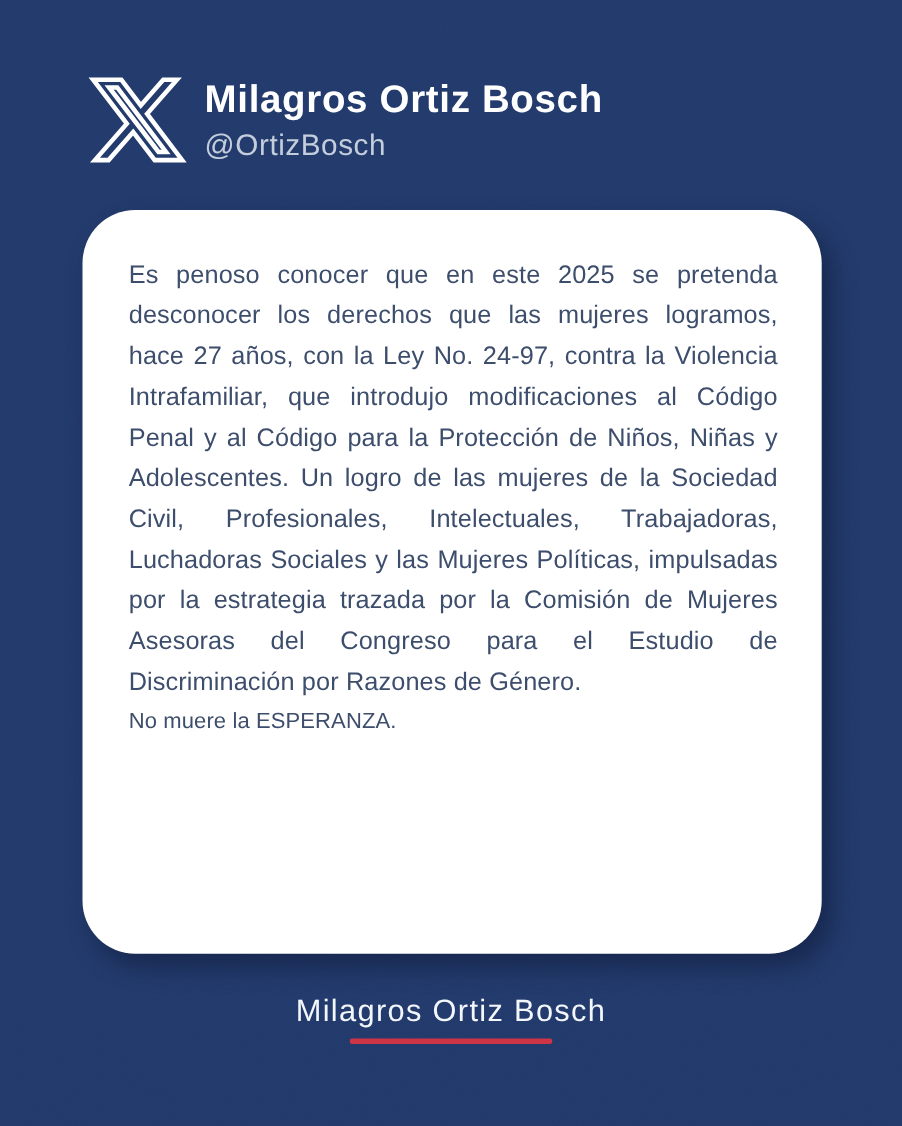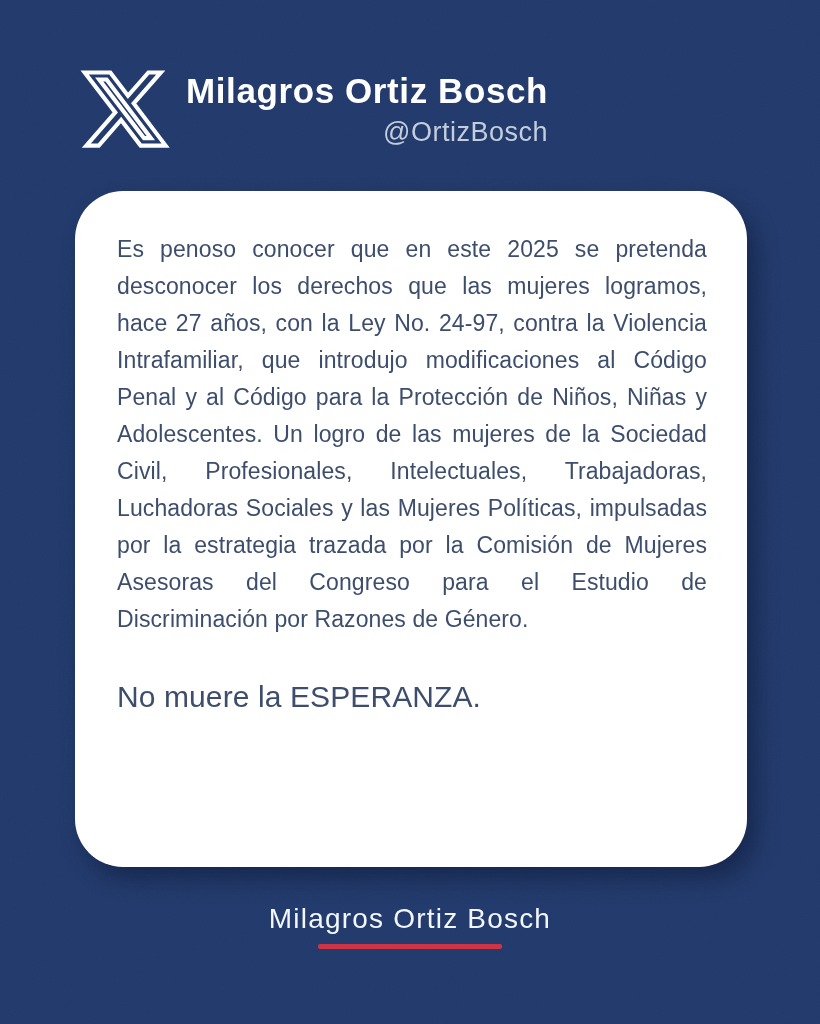--- a/index.html
+++ b/index.html
@@ -33,21 +33,20 @@
     color: #ffffff;
     font-size: 35px;
     font-weight: bold;
     letter-spacing: 0.6px;
   }
   .handle {
     color: #c3cddc;
     font-size: 27px;
     margin-top: 6px;
     letter-spacing: 0.5px;
-    text-align: right;
   }
   
   .card {
     position: absolute;
     left: 75px;
     top: 191px;
     width: 672px;
     height: 676px;
     background: #ffffff;
     border-radius: 48px;
@@ -57,24 +56,23 @@
   }
   .tweet-body {
     color: #3d4d6c;
     font-size: 23px;
     line-height: 37px;
     text-align: justify;
     letter-spacing: 0.1px;
   }
   .tweet-closing {
     color: #3d4d6c;
-    font-size: 30px;
+    font-size: 20px;
     line-height: 37px;
     text-align: left;
-    margin-top: 40px;
     letter-spacing: 0.1px;
   }
   
   .footer {
     position: absolute;
     left: 0;
     top: 903px;
     width: 820px;
     text-align: center;
   }

